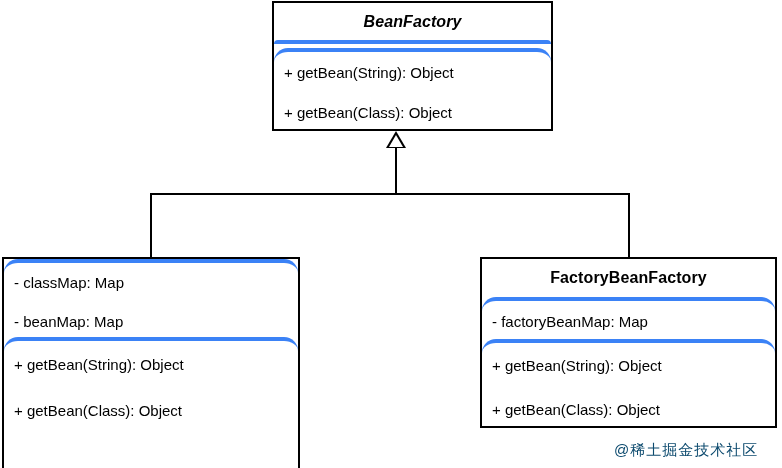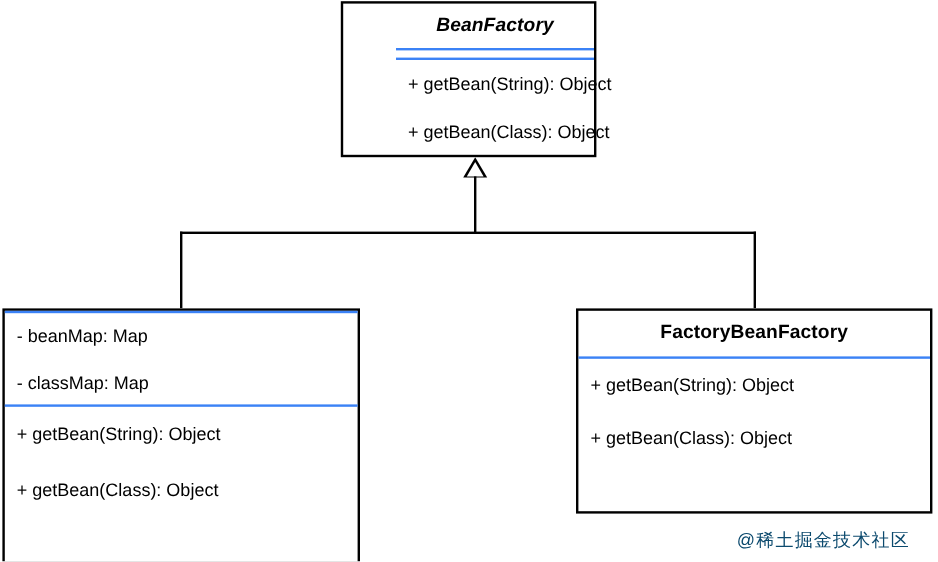--- a/index.html
+++ b/index.html
@@ -34,21 +34,22 @@
     font-size: 16px;
     font-weight: bold;
     color: #000000;
     letter-spacing: 0.1px;
   }
   .uml-header.abstract {
     font-style: italic;
   }
   .compartment {
     box-sizing: border-box;
-    border-top: 2px solid #3b82f6;
+    border-top: 4px solid #3b82f6;
+    border-radius: 14px;
   }
   .compartment.empty {
     height: 8px;
   }
   .member {
     box-sizing: border-box;
     display: flex;
     align-items: center;
     padding-left: 10px;
     font-size: 15px;
@@ -99,42 +100,45 @@
   <div class="gen-arrow-inner" style="left:389px; top:135px;"></div>
 
   <div class="edge-v" style="left:395px; top:147px; height:48px;"></div>
 
   <div class="edge-h" style="left:150px; top:193px; width:480px;"></div>
 
   <div class="edge-v" style="left:150px; top:193px; height:64px;"></div>
 
   <div class="edge-v" style="left:628px; top:193px; height:64px;"></div>
 
-  <div class="uml-class" style="left:284px; top:1px; width:213px; height:130px;padding-left:44px;">
+  <div class="uml-class" style="left:272px; top:1px; width:281px; height:130px;">
     <div class="uml-header abstract" style="height:37px;">BeanFactory</div>
     <div class="compartment empty"></div>
     <div class="compartment" style="height:81px;">
       <div class="member" style="height:40px;">+ getBean(String): Object</div>
       <div class="member" style="height:40px;">+ getBean(Class): Object</div>
     </div>
   </div>
 
   <div class="uml-class" style="left:2px; top:257px; width:298px; height:213px;">
     <div class="compartment" style="height:78px;">
+      <div class="member" style="height:39px;">- classMap: Map</div>
       <div class="member" style="height:39px;">- beanMap: Map</div>
-      <div class="member" style="height:39px;">- classMap: Map</div>
     </div>
     <div class="compartment" style="height:93px;">
       <div class="member" style="height:46px;">+ getBean(String): Object</div>
       <div class="member" style="height:46px;">+ getBean(Class): Object</div>
     </div>
   </div>
 
   <div class="uml-class" style="left:480px; top:257px; width:297px; height:171px;">
     <div class="uml-header" style="height:38px;">FactoryBeanFactory</div>
+    <div class="compartment" style="height:42px;">
+      <div class="member" style="height:40px;">- factoryBeanMap: Map</div>
+    </div>
     <div class="compartment" style="height:89px;">
       <div class="member" style="height:44px;">+ getBean(String): Object</div>
       <div class="member" style="height:44px;">+ getBean(Class): Object</div>
     </div>
   </div>
 
   <div class="watermark" style="left:614px; top:441px;">@稀土掘金技术社区</div>
 
 </div>
 

